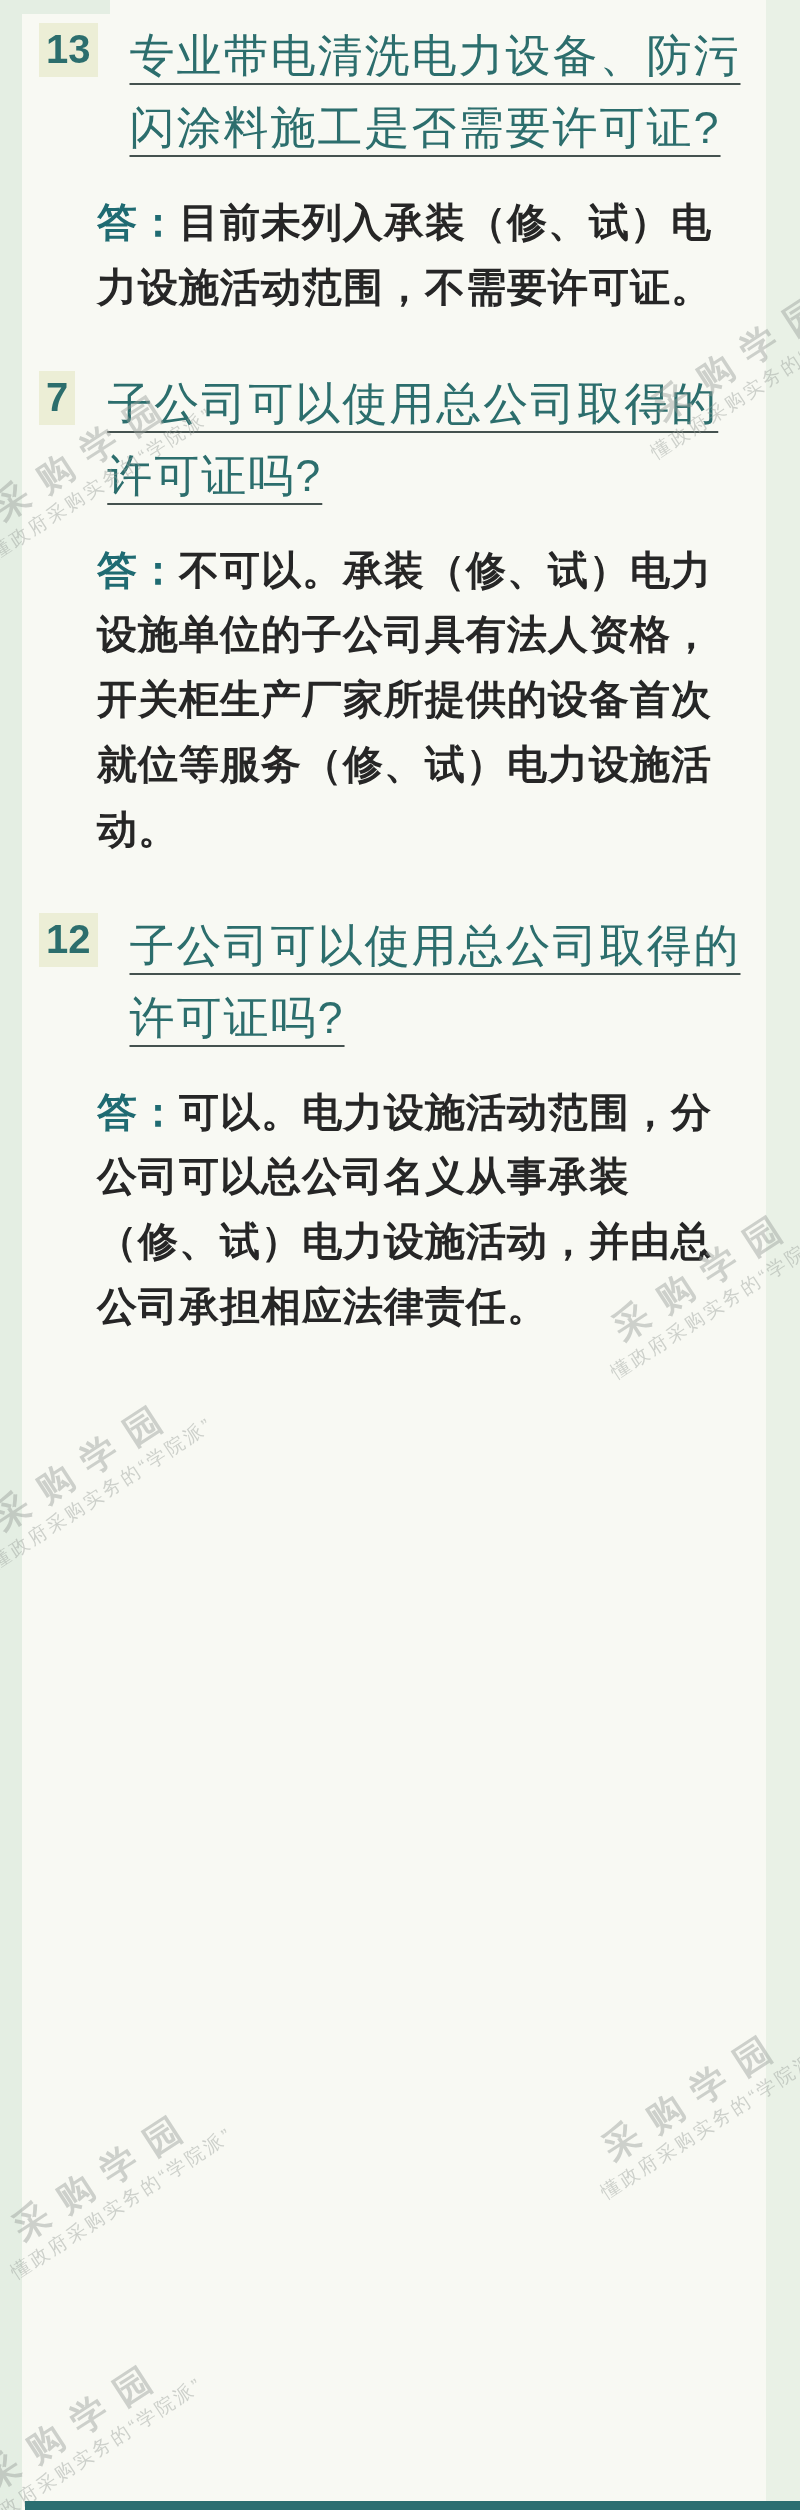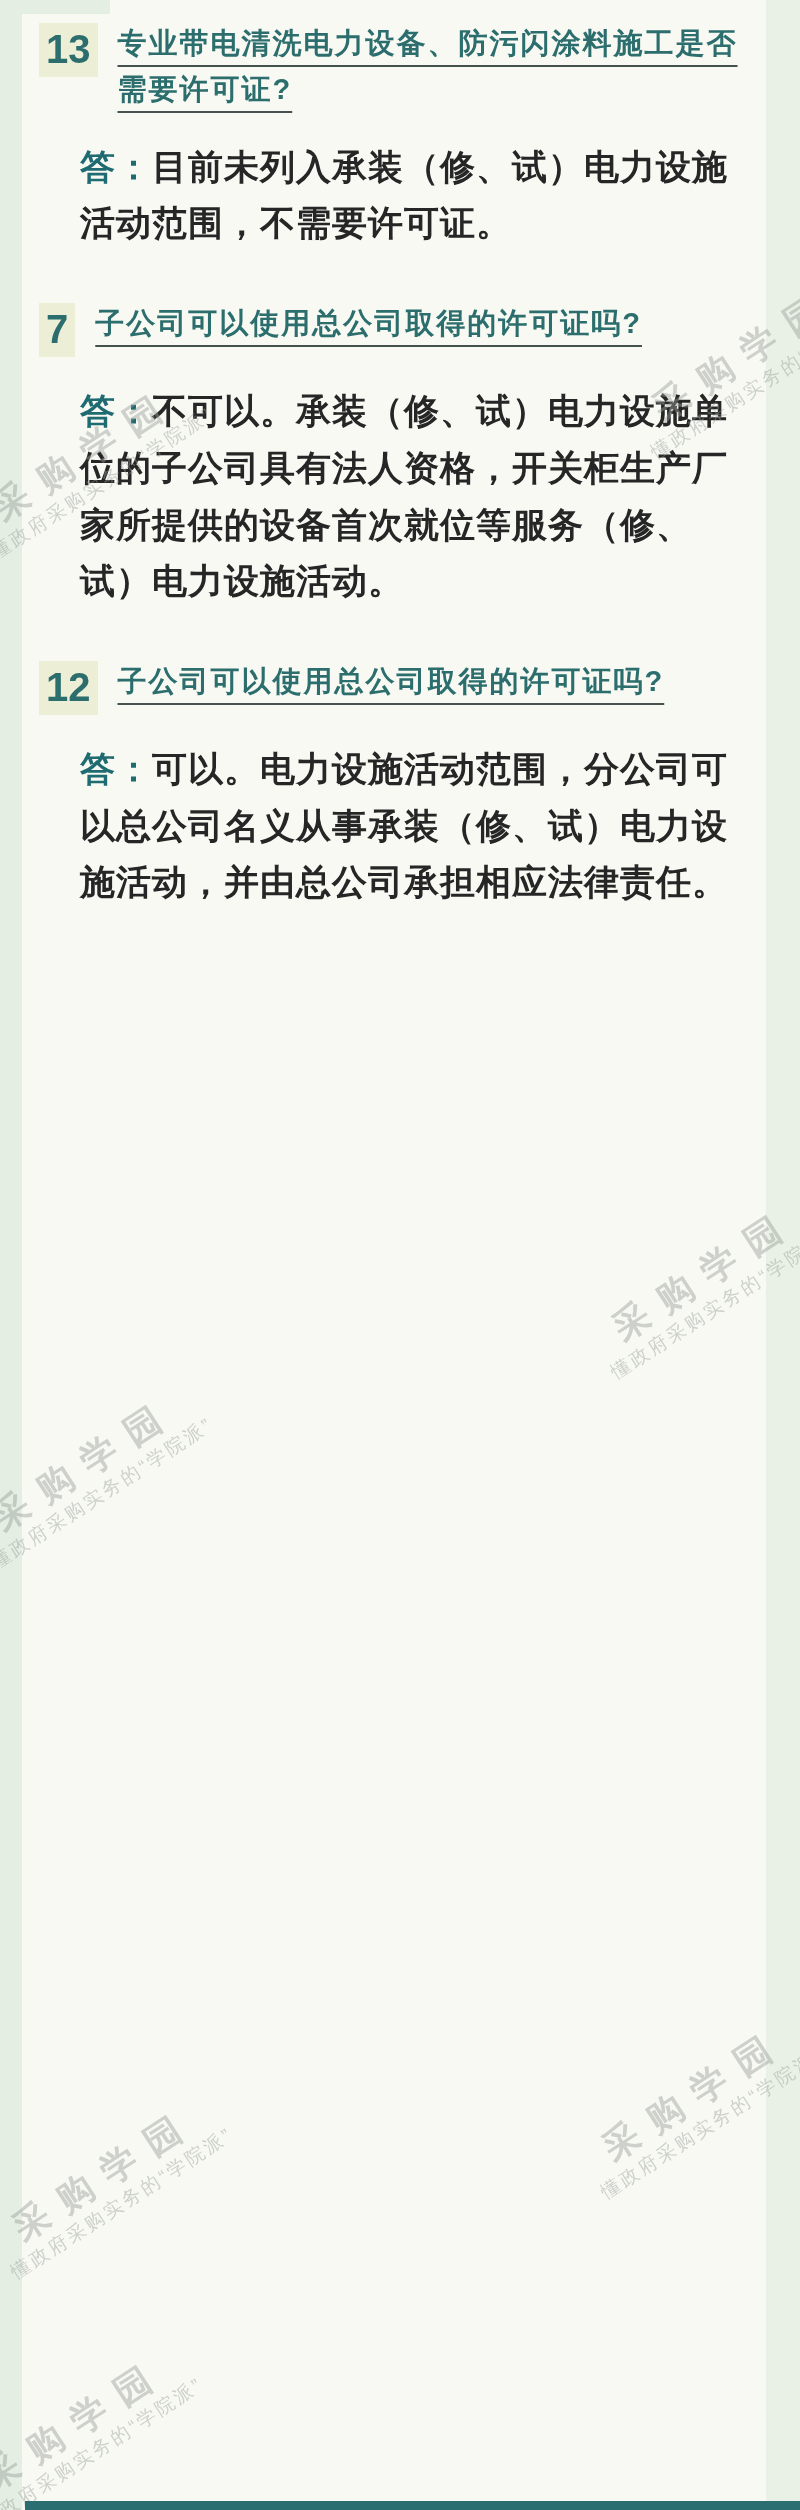--- a/index.html
+++ b/index.html
@@ -34,46 +34,46 @@
 
   .content {
     position: relative;
     z-index: 1;
     margin: 0 34px 0 22px;
     padding: 20px 20px 0 17px;
   }
 
   .qa + .qa { margin-top: 48px; }
 
-  .q-row { display: flex; align-items: flex-start; gap: 20px; }
+  .q-row { display: flex; align-items: flex-start; gap: 32px; }
   .q-num {
     flex: 0 0 auto;
     background: #eceed6;
     color: #2c6e6d;
     font-size: 40px;
     font-weight: 800;
     line-height: 1.25;
     padding: 1px 7px 3px 7px;
     margin-top: 3px;
   }
   .q-text {
     flex: 1;
     color: #2c6e6d;
-    font-size: 29px;
-    font-weight: 700;
+    font-size: 45px;
+    font-weight: 400;
     line-height: 1.6;
     letter-spacing: 2px;
     text-decoration: underline;
     text-decoration-color: #45524f;
     text-decoration-thickness: 2px;
     text-underline-offset: 12px;
   }
   .answer {
-    margin: 26px 0 0 41px;
-    font-size: 35px;
+    margin: 26px 0 0 58px;
+    font-size: 40px;
     font-weight: 600;
     line-height: 1.62;
     letter-spacing: 1px;
     color: #262626;
   }
   .a-label { color: #1f6b72; font-weight: 800; }
 
   
   .wm {
     position: absolute;

